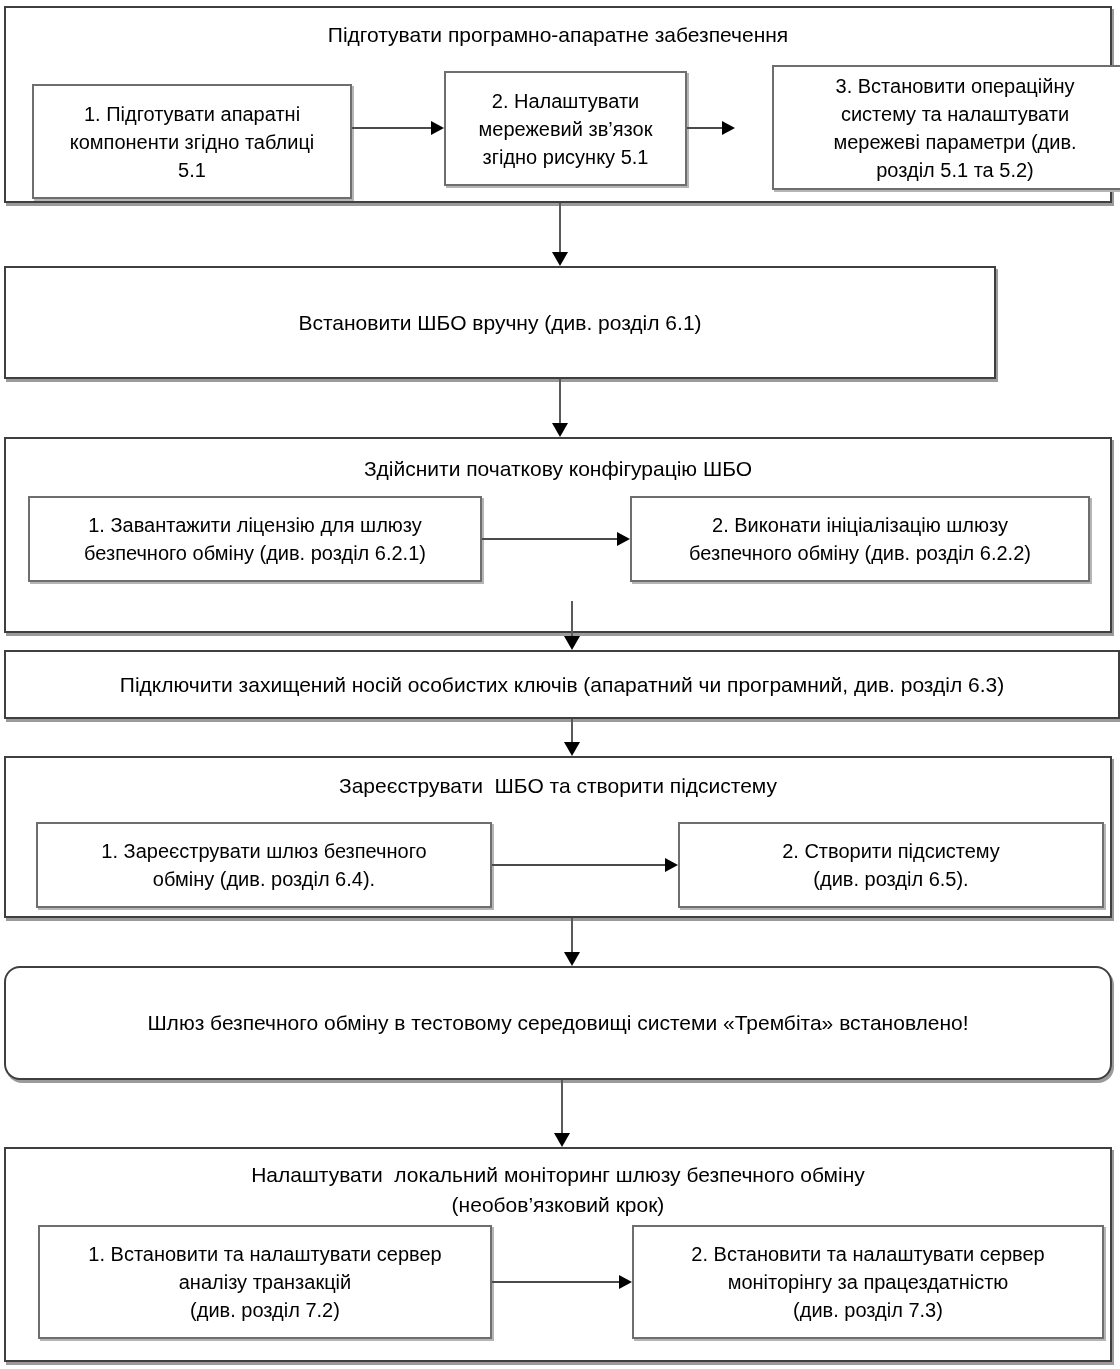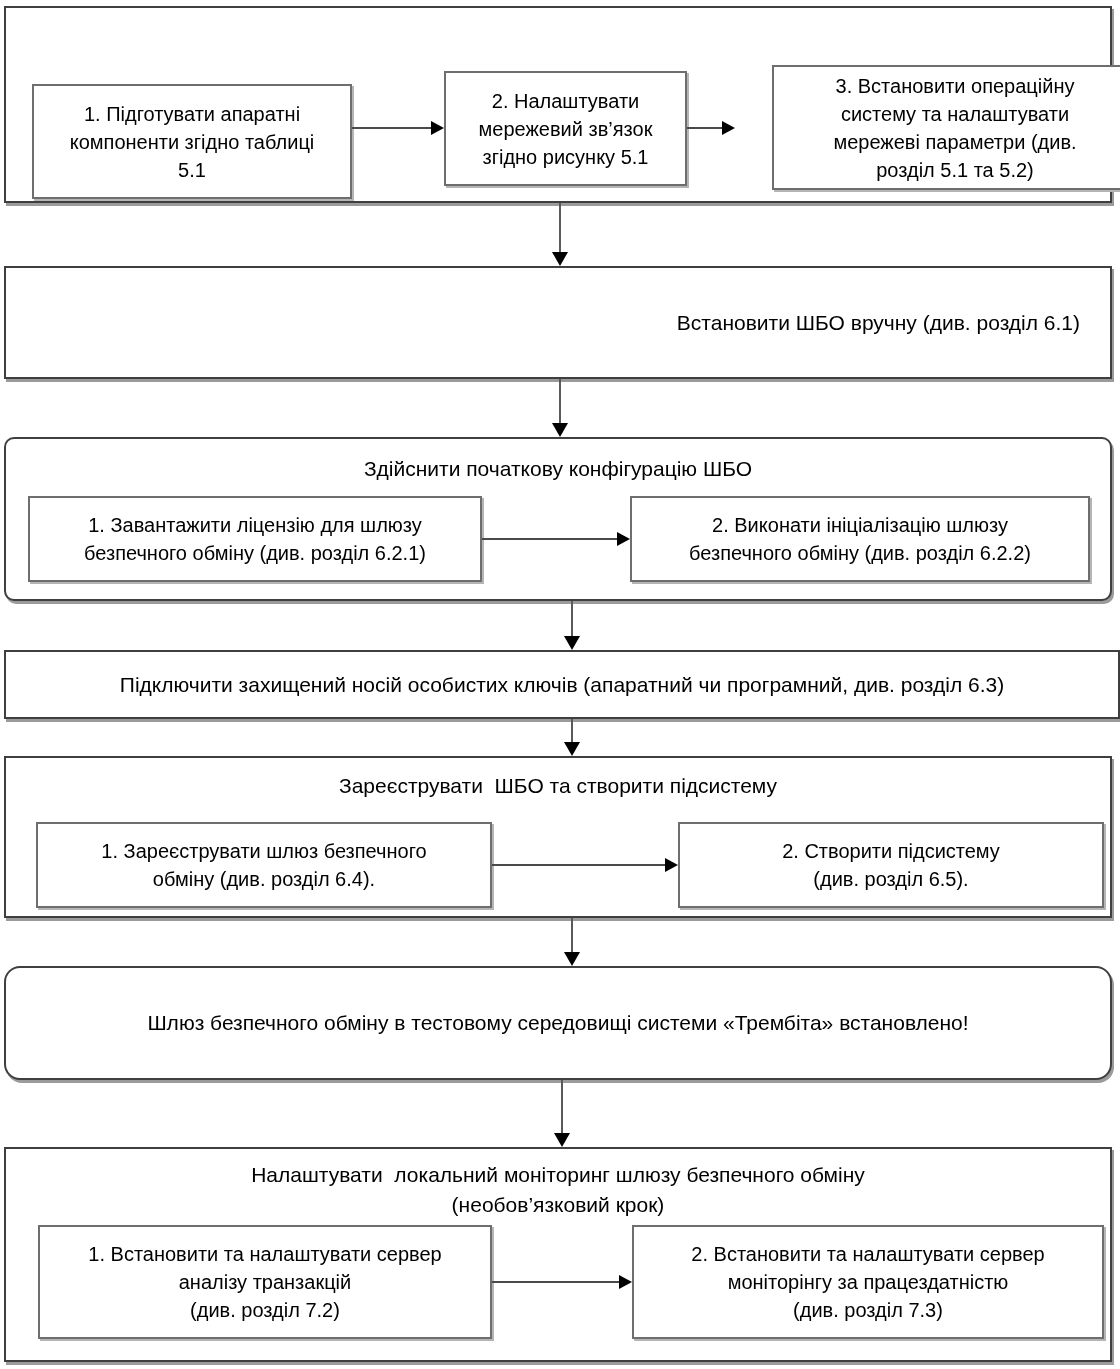--- a/index.html
+++ b/index.html
@@ -49,25 +49,25 @@
   .s1 { left:4px; top:6px; width:1108px; height:197px; }
   .s1 .t { top:12px; }
   .s1 .b1 { left:26px; top:76px; width:320px; height:115px; }
   .s1 .b2 { left:438px; top:63px; width:243px; height:115px; }
   .s1 .b3 { left:766px; top:57px; width:366px; height:125px; }
   .s1 .a1 { left:346px; top:112px; width:92px; }
   .s1 .a2 { left:681px; top:112px; width:48px; }
 
   .va-a { left:551px; top:203px; height:63px; }
 
-  .s2 { left:4px; top:266px; width:1108px; height:113px;justify-content:flex-end; }
+  .s2 { left:4px; top:266px; width:992px; height:113px; }
 
   .va-b { left:551px; top:379px; height:58px; }
 
-  .s3 { left:4px; top:437px; width:1108px; height:164px;border-radius:10px; }
+  .s3 { left:4px; top:437px; width:1108px; height:196px; }
   .s3 .t { top:15px; }
   .s3 .b1 { left:22px; top:57px; width:454px; height:86px; }
   .s3 .b2 { left:624px; top:57px; width:460px; height:86px; }
   .s3 .a1 { left:476px; top:92px; width:148px; }
 
   .va-c { left:563px; top:601px; height:49px; }
 
   .s4 { left:4px; top:650px; width:1116px; height:69px; }
 
   .va-d { left:563px; top:719px; height:37px; }
@@ -89,20 +89,21 @@
   .s7 .b1 { left:32px; top:76px; width:454px; height:114px; }
   .s7 .b2 { left:626px; top:76px; width:472px; height:114px;text-align:center; }
   .s7 .a1 { left:486px; top:125px; width:140px; }
 </style>
 </head>
 <body>
 
 <div class="canvas">
 
   <div class="sec s1">
+    <div class="sec-title t">Підготувати програмно-апаратне забезпечення</div>
     <div class="box b1">
       <span>1. Підготувати апаратні<br>компоненти згідно таблиці<br>5.1</span>
     </div>
     <div class="harrow a1">
       <i class="aline"></i>
       <i class="ahead"></i>
     </div>
     <div class="box b2">
       <span>2. Налаштувати<br>мережевий зв’язок<br>згідно рисунку 5.1</span>
     </div>

